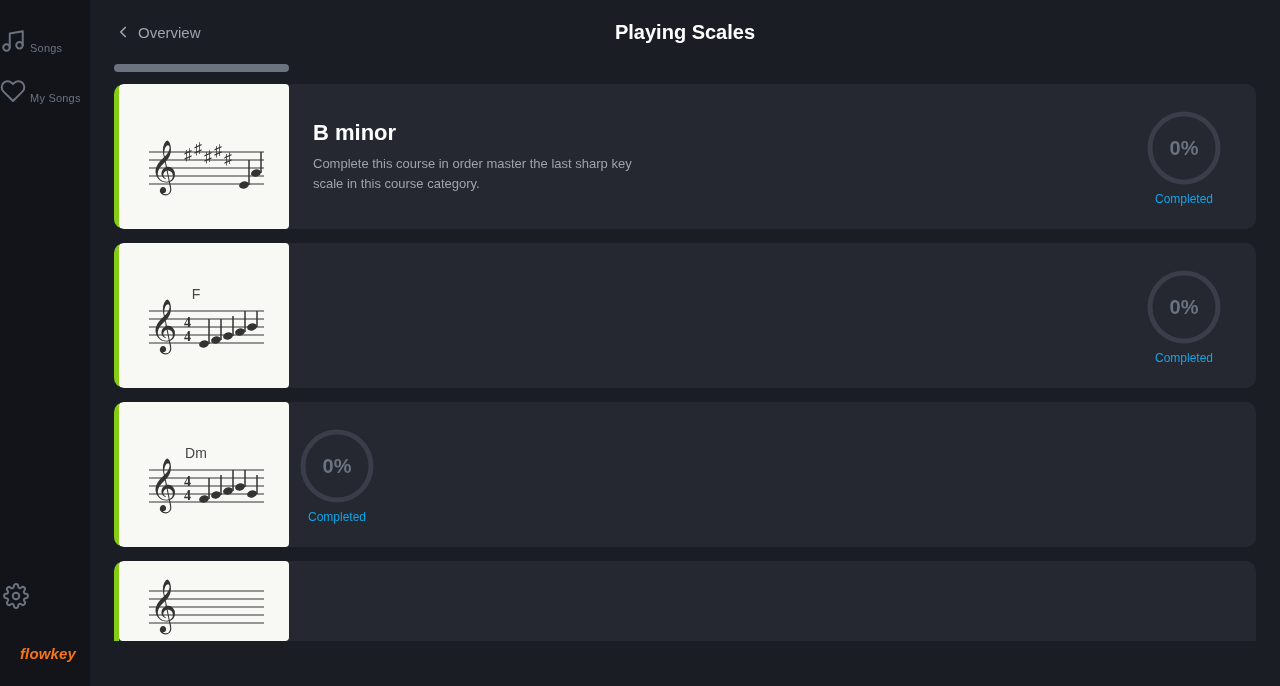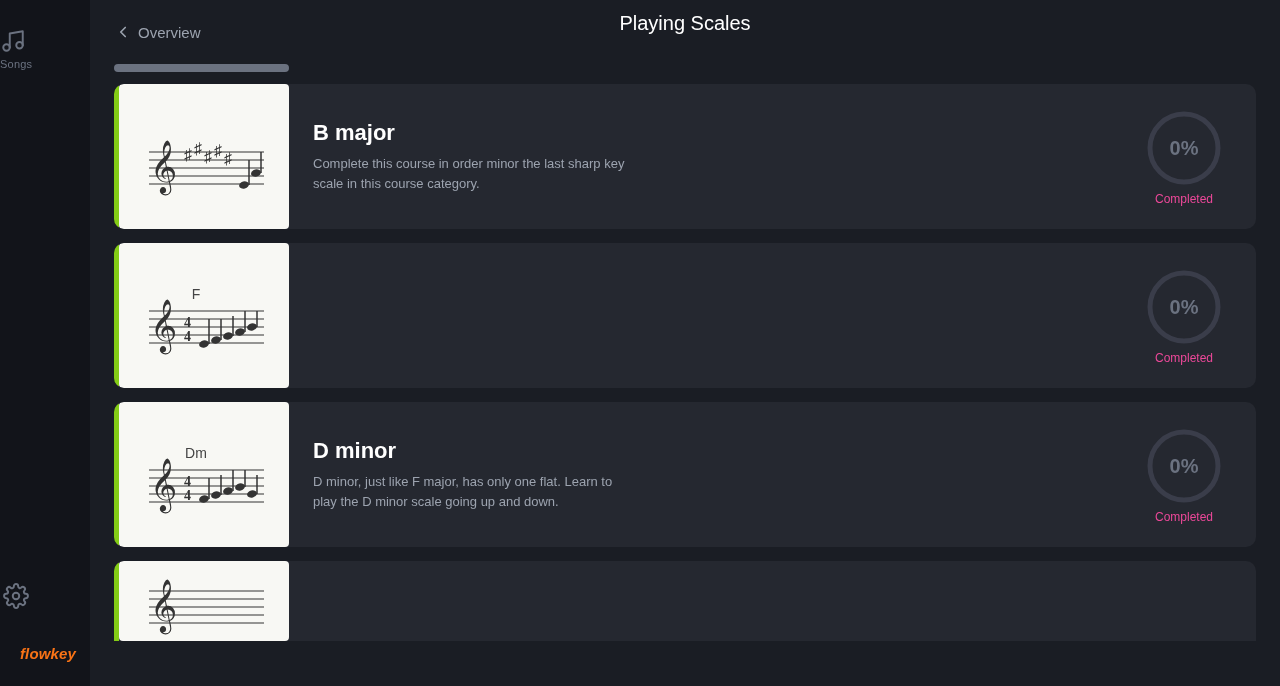--- a/index.html
+++ b/index.html
@@ -19,22 +19,22 @@
       background: #12141a;
       display: flex;
       flex-direction: column;
       align-items: center;
       padding: 16px 0;
       gap: 0;
       flex-shrink: 0;
     }
     .sidebar-item {
       display: flex;
-      flex-direction: column;
-      align-items: flex-start;
+      flex-direction: row;
+      align-items: flex-end;
       padding: 12px 0;
       width: 100%;
       cursor: pointer;
       color: #6b7280;
       gap: 4px;
     }
     .sidebar-item.active {
       color: #f97316;
     }
     .sidebar-item svg { width: 26px; height: 26px; }
@@ -65,39 +65,40 @@
     .main {
       flex: 1;
       display: flex;
       flex-direction: column;
       overflow: hidden;
     }
 
     
     .header {
       display: flex;
+      align-items: center;
       padding: 12px 24px;
       position: relative;
       height: 64px;
       flex-shrink: 0;
     }
     .back-btn {
       display: flex;
       align-items: center;
       gap: 6px;
       color: #9ca3af;
       cursor: pointer;
       font-size: 15px;
     }
     .page-title {
       position: absolute;
       left: 50%;
       transform: translateX(-50%);
       font-size: 20px;
-      font-weight: 400;
+      font-weight: 700;
       color: #fff;
     }
 
     
     .scroll-area {
       flex: 1;
       overflow-y: auto;
       padding: 0 24px 24px 24px;
       scrollbar-width: thin;
       scrollbar-color: #374151 transparent;
@@ -196,21 +197,21 @@
     }
     .progress-text {
       font-size: 20px;
       font-weight: 600;
       color: #6b7280;
       z-index: 1;
       line-height: 1;
     }
     .progress-label {
       font-size: 12px;
-      color: #ec4899;
+      color: #0ea5e9;
       margin-top: 4px;
       text-align: center;
     }
 
     
     .course-card-partial {
       display: flex;
       align-items: flex-start;
       background: #252830;
       border-radius: 10px 10px 0 0;
@@ -233,20 +234,26 @@
   <div class="sidebar-item">
     <svg viewBox="0 0 24 24" fill="none" stroke="currentColor" stroke-width="1.8" stroke-linecap="round" stroke-linejoin="round">
       <path d="M9 18V5l12-2v13"></path>
       <circle cx="6" cy="18" r="3"></circle>
       <circle cx="18" cy="16" r="3"></circle>
     </svg>
     <span class="sidebar-label">Songs</span>
   </div>
 
 
+  <div class="sidebar-item">
+    <svg viewBox="0 0 24 24" fill="none" stroke="currentColor" stroke-width="1.8" stroke-linecap="round" stroke-linejoin="round">
+      <path d="M20.84 4.61a5.5 5.5 0 0 0-7.78 0L12 5.67l-1.06-1.06a5.5 5.5 0 0 0-7.78 7.78l1.06 1.06L12 21.23l7.78-7.78 1.06-1.06a5.5 5.5 0 0 0 0-7.78z"></path>
+    </svg>
+    <span class="sidebar-label">My Songs</span>
+  </div>
 
 
   <div class="sidebar-spacer"></div>
 
   <div class="sidebar-bottom">
     <div class="sidebar-item">
       <svg viewBox="0 0 24 24" fill="none" stroke="currentColor" stroke-width="1.8" stroke-linecap="round" stroke-linejoin="round">
         <circle cx="12" cy="12" r="3"></circle>
         <path d="M19.4 15a1.65 1.65 0 0 0 .33 1.82l.06.06a2 2 0 0 1-2.83 2.83l-.06-.06a1.65 1.65 0 0 0-1.82-.33 1.65 1.65 0 0 0-1 1.51V21a2 2 0 0 1-4 0v-.09A1.65 1.65 0 0 0 9 19.4a1.65 1.65 0 0 0-1.82.33l-.06.06a2 2 0 0 1-2.83-2.83l.06-.06A1.65 1.65 0 0 0 4.68 15a1.65 1.65 0 0 0-1.51-1H3a2 2 0 0 1 0-4h.09A1.65 1.65 0 0 0 4.6 9a1.65 1.65 0 0 0-.33-1.82l-.06-.06a2 2 0 0 1 2.83-2.83l.06.06A1.65 1.65 0 0 0 9 4.68a1.65 1.65 0 0 0 1-1.51V3a2 2 0 0 1 4 0v.09a1.65 1.65 0 0 0 1 1.51 1.65 1.65 0 0 0 1.82-.33l.06-.06a2 2 0 0 1 2.83 2.83l-.06.06A1.65 1.65 0 0 0 19.4 9a1.65 1.65 0 0 0 1.51 1H21a2 2 0 0 1 0 4h-.09a1.65 1.65 0 0 0-1.51 1z"></path>
       </svg>
@@ -290,22 +297,22 @@
           <text x="80" y="54" font-size="16" fill="#333" font-family="serif">♯</text>
           <text x="90" y="62" font-size="16" fill="#333" font-family="serif">♯</text>
 
           <ellipse cx="110" cy="83" rx="5" ry="3.5" fill="#333" transform="rotate(-15,110,83)"></ellipse>
           <line x1="115" y1="83" x2="115" y2="58" stroke="#333" stroke-width="1.5"></line>
           <ellipse cx="122" cy="71" rx="5" ry="3.5" fill="#333" transform="rotate(-15,122,71)"></ellipse>
           <line x1="127" y1="71" x2="127" y2="50" stroke="#333" stroke-width="1.5"></line>
         </svg>
       </div>
       <div class="course-info">
-        <div class="course-title">B major</div>
-        <div class="course-desc">Complete this course in order minor the last sharp key scale in this course category.</div>
+        <div class="course-title">B minor</div>
+        <div class="course-desc">Complete this course in order master the last sharp key scale in this course category.</div>
       </div>
       <div class="course-progress">
         <div class="progress-circle">
           <svg viewBox="0 0 80 80">
             <circle cx="40" cy="40" r="34" fill="none" stroke="#3a3d4a" stroke-width="5"></circle>
           </svg>
           <span class="progress-text">0%</span>
         </div>
         <div class="progress-label">Completed</div>
       </div>
@@ -377,24 +384,20 @@
           <ellipse cx="82" cy="75" rx="5" ry="3.5" fill="#333" transform="rotate(-15,82,75)"></ellipse>
           <line x1="87" y1="75" x2="87" y2="55" stroke="#333" stroke-width="1.5"></line>
           <ellipse cx="94" cy="71" rx="5" ry="3.5" fill="#333" transform="rotate(-15,94,71)"></ellipse>
           <line x1="99" y1="71" x2="99" y2="50" stroke="#333" stroke-width="1.5"></line>
           <ellipse cx="106" cy="67" rx="5" ry="3.5" fill="#333" transform="rotate(-15,106,67)"></ellipse>
           <line x1="111" y1="67" x2="111" y2="50" stroke="#333" stroke-width="1.5"></line>
           <ellipse cx="118" cy="74" rx="5" ry="3.5" fill="#333" transform="rotate(-15,118,74)"></ellipse>
           <line x1="123" y1="74" x2="123" y2="55" stroke="#333" stroke-width="1.5"></line>
         </svg>
       </div>
-      <div class="course-info">
-        <div class="course-title">D minor</div>
-        <div class="course-desc">D minor, just like F major, has only one flat. Learn to play the D minor scale going up and down.</div>
-      </div>
       <div class="course-progress">
         <div class="progress-circle">
           <svg viewBox="0 0 80 80">
             <circle cx="40" cy="40" r="34" fill="none" stroke="#3a3d4a" stroke-width="5"></circle>
           </svg>
           <span class="progress-text">0%</span>
         </div>
         <div class="progress-label">Completed</div>
       </div>
     </div>

